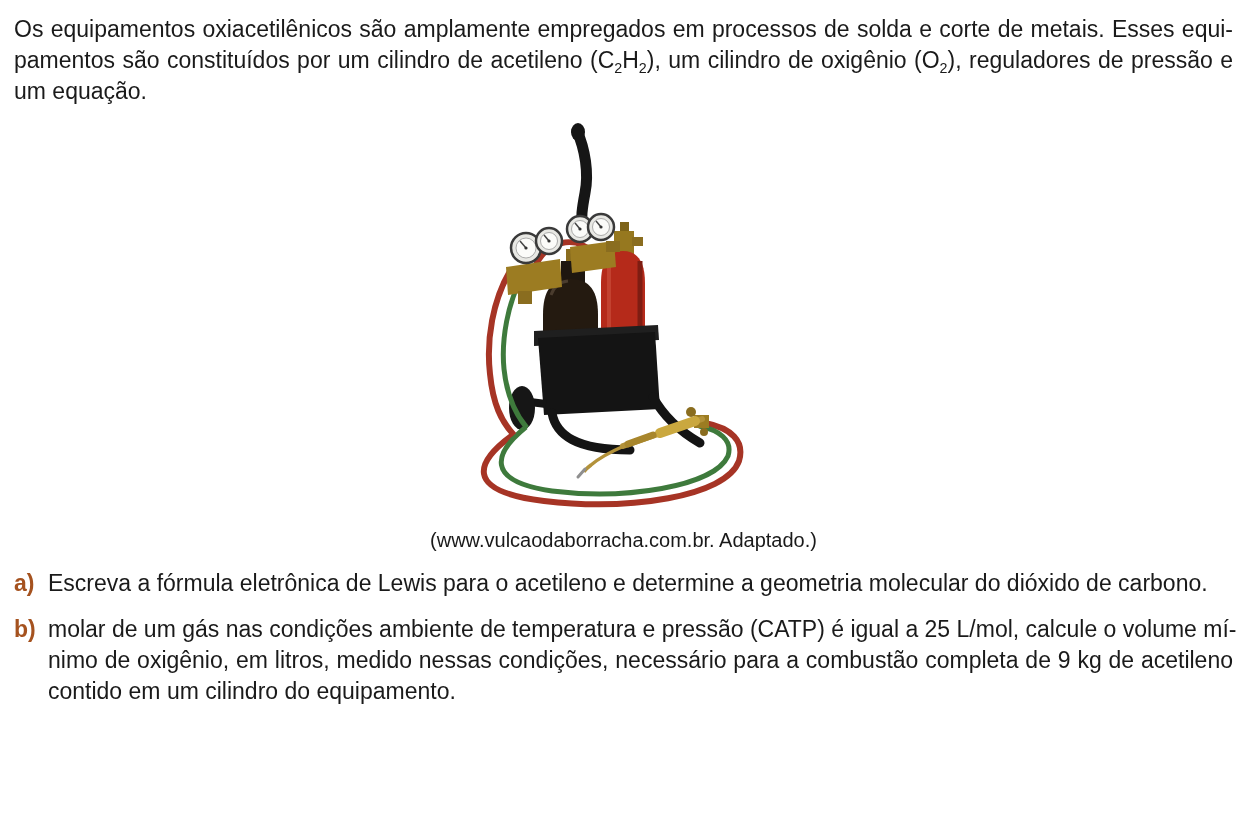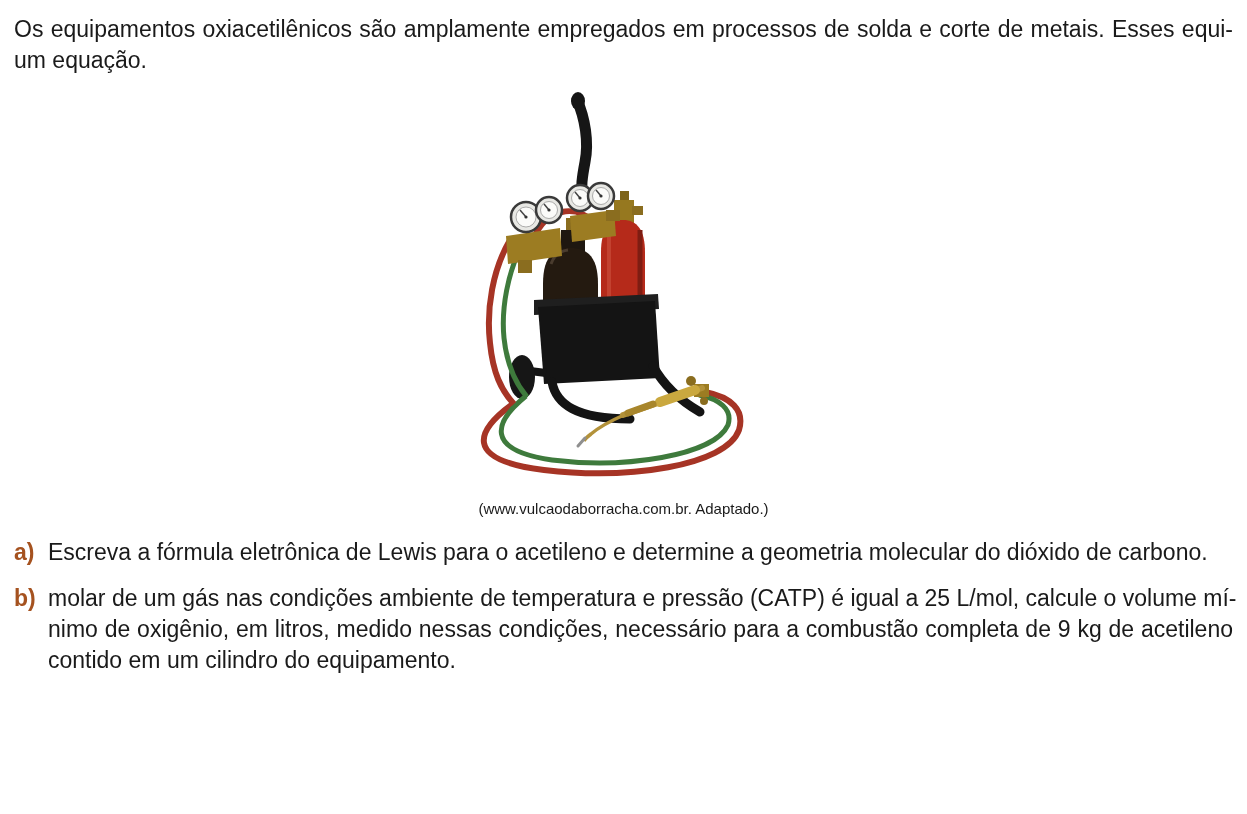--- a/index.html
+++ b/index.html
@@ -22,21 +22,21 @@
   }
   .lines .line:last-child { text-align-last: left; }
   sub {
     font-size: 0.62em;
     line-height: 0;
     vertical-align: -0.32em;
   }
   .figure { margin-top: 12px; text-align: center; }
   .figure svg { display: inline-block; margin-left: 18px; }
   .caption {
-    font-size: 15px;
+    font-size: 20px;
     line-height: 22px;
     margin-top: 7px;
     text-align: center;
   }
   .para-body { margin-top: 18px; }
   .item { display: flex; align-items: flex-start; }
   .item-a { margin-top: 17px; }
   .item-b { margin-top: 15px; }
   .item .label {
     flex: 0 0 34px;
@@ -45,20 +45,21 @@
   }
   .item .content { flex: 1 1 auto; min-width: 0; }
 </style>
 </head>
 <body>
 
 <div class="page" style="background: rgb(255, 255, 255);">
 
   <div class="lines">
       <div class="line">Os equipamentos oxiacetilênicos são amplamente empregados em processos de solda e corte de metais. Esses equi-</div>
+      <div class="line">pamentos são constituídos por um cilindro de acetileno (C<sub>2</sub>H<sub>2</sub>), um cilindro de oxigênio (O<sub>2</sub>), reguladores de pressão e</div>
       <div class="line">um equação.</div>
     </div>
 
   <div class="figure">
     <svg width="370" height="395" viewBox="0 0 370 395">
 
       <g>
         <ellipse cx="130" cy="13" rx="7" ry="9" fill="#161616"></ellipse>
         <path d="M 129,12 C 137,30 141,54 137,74 C 134,90 133,98 134,112" stroke="#161616" stroke-width="11" fill="none" stroke-linecap="round"></path>
       </g>

